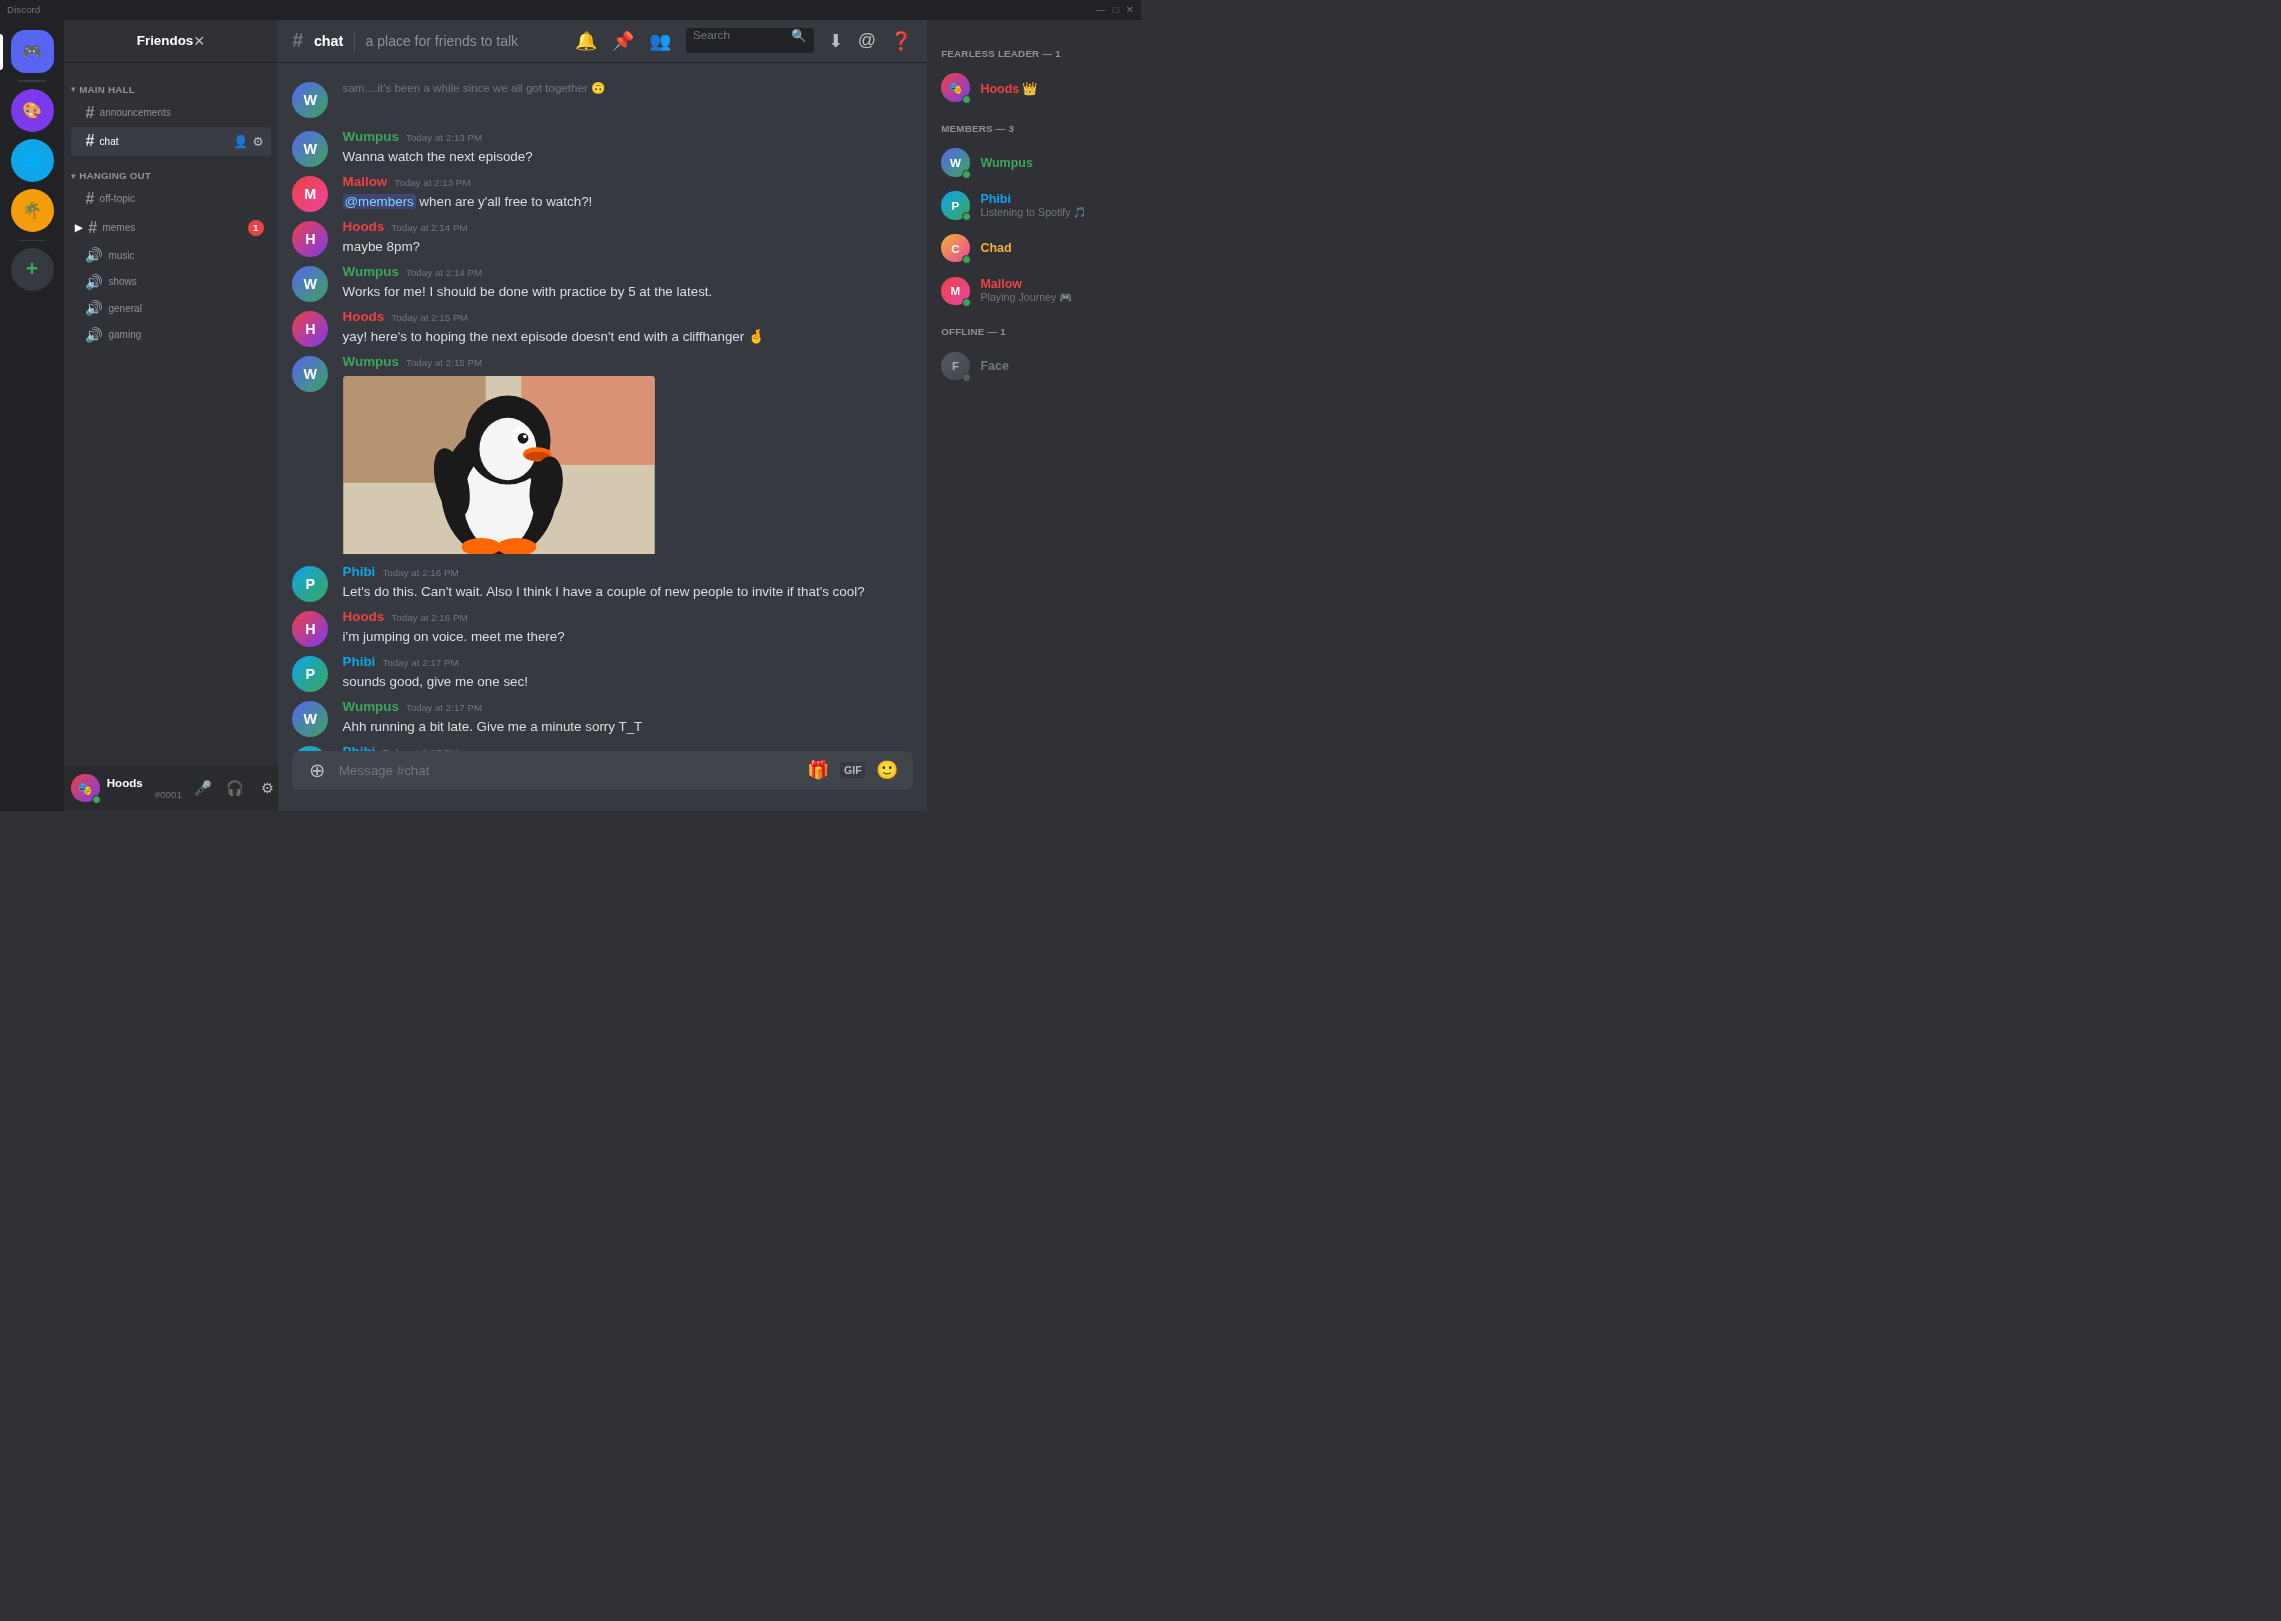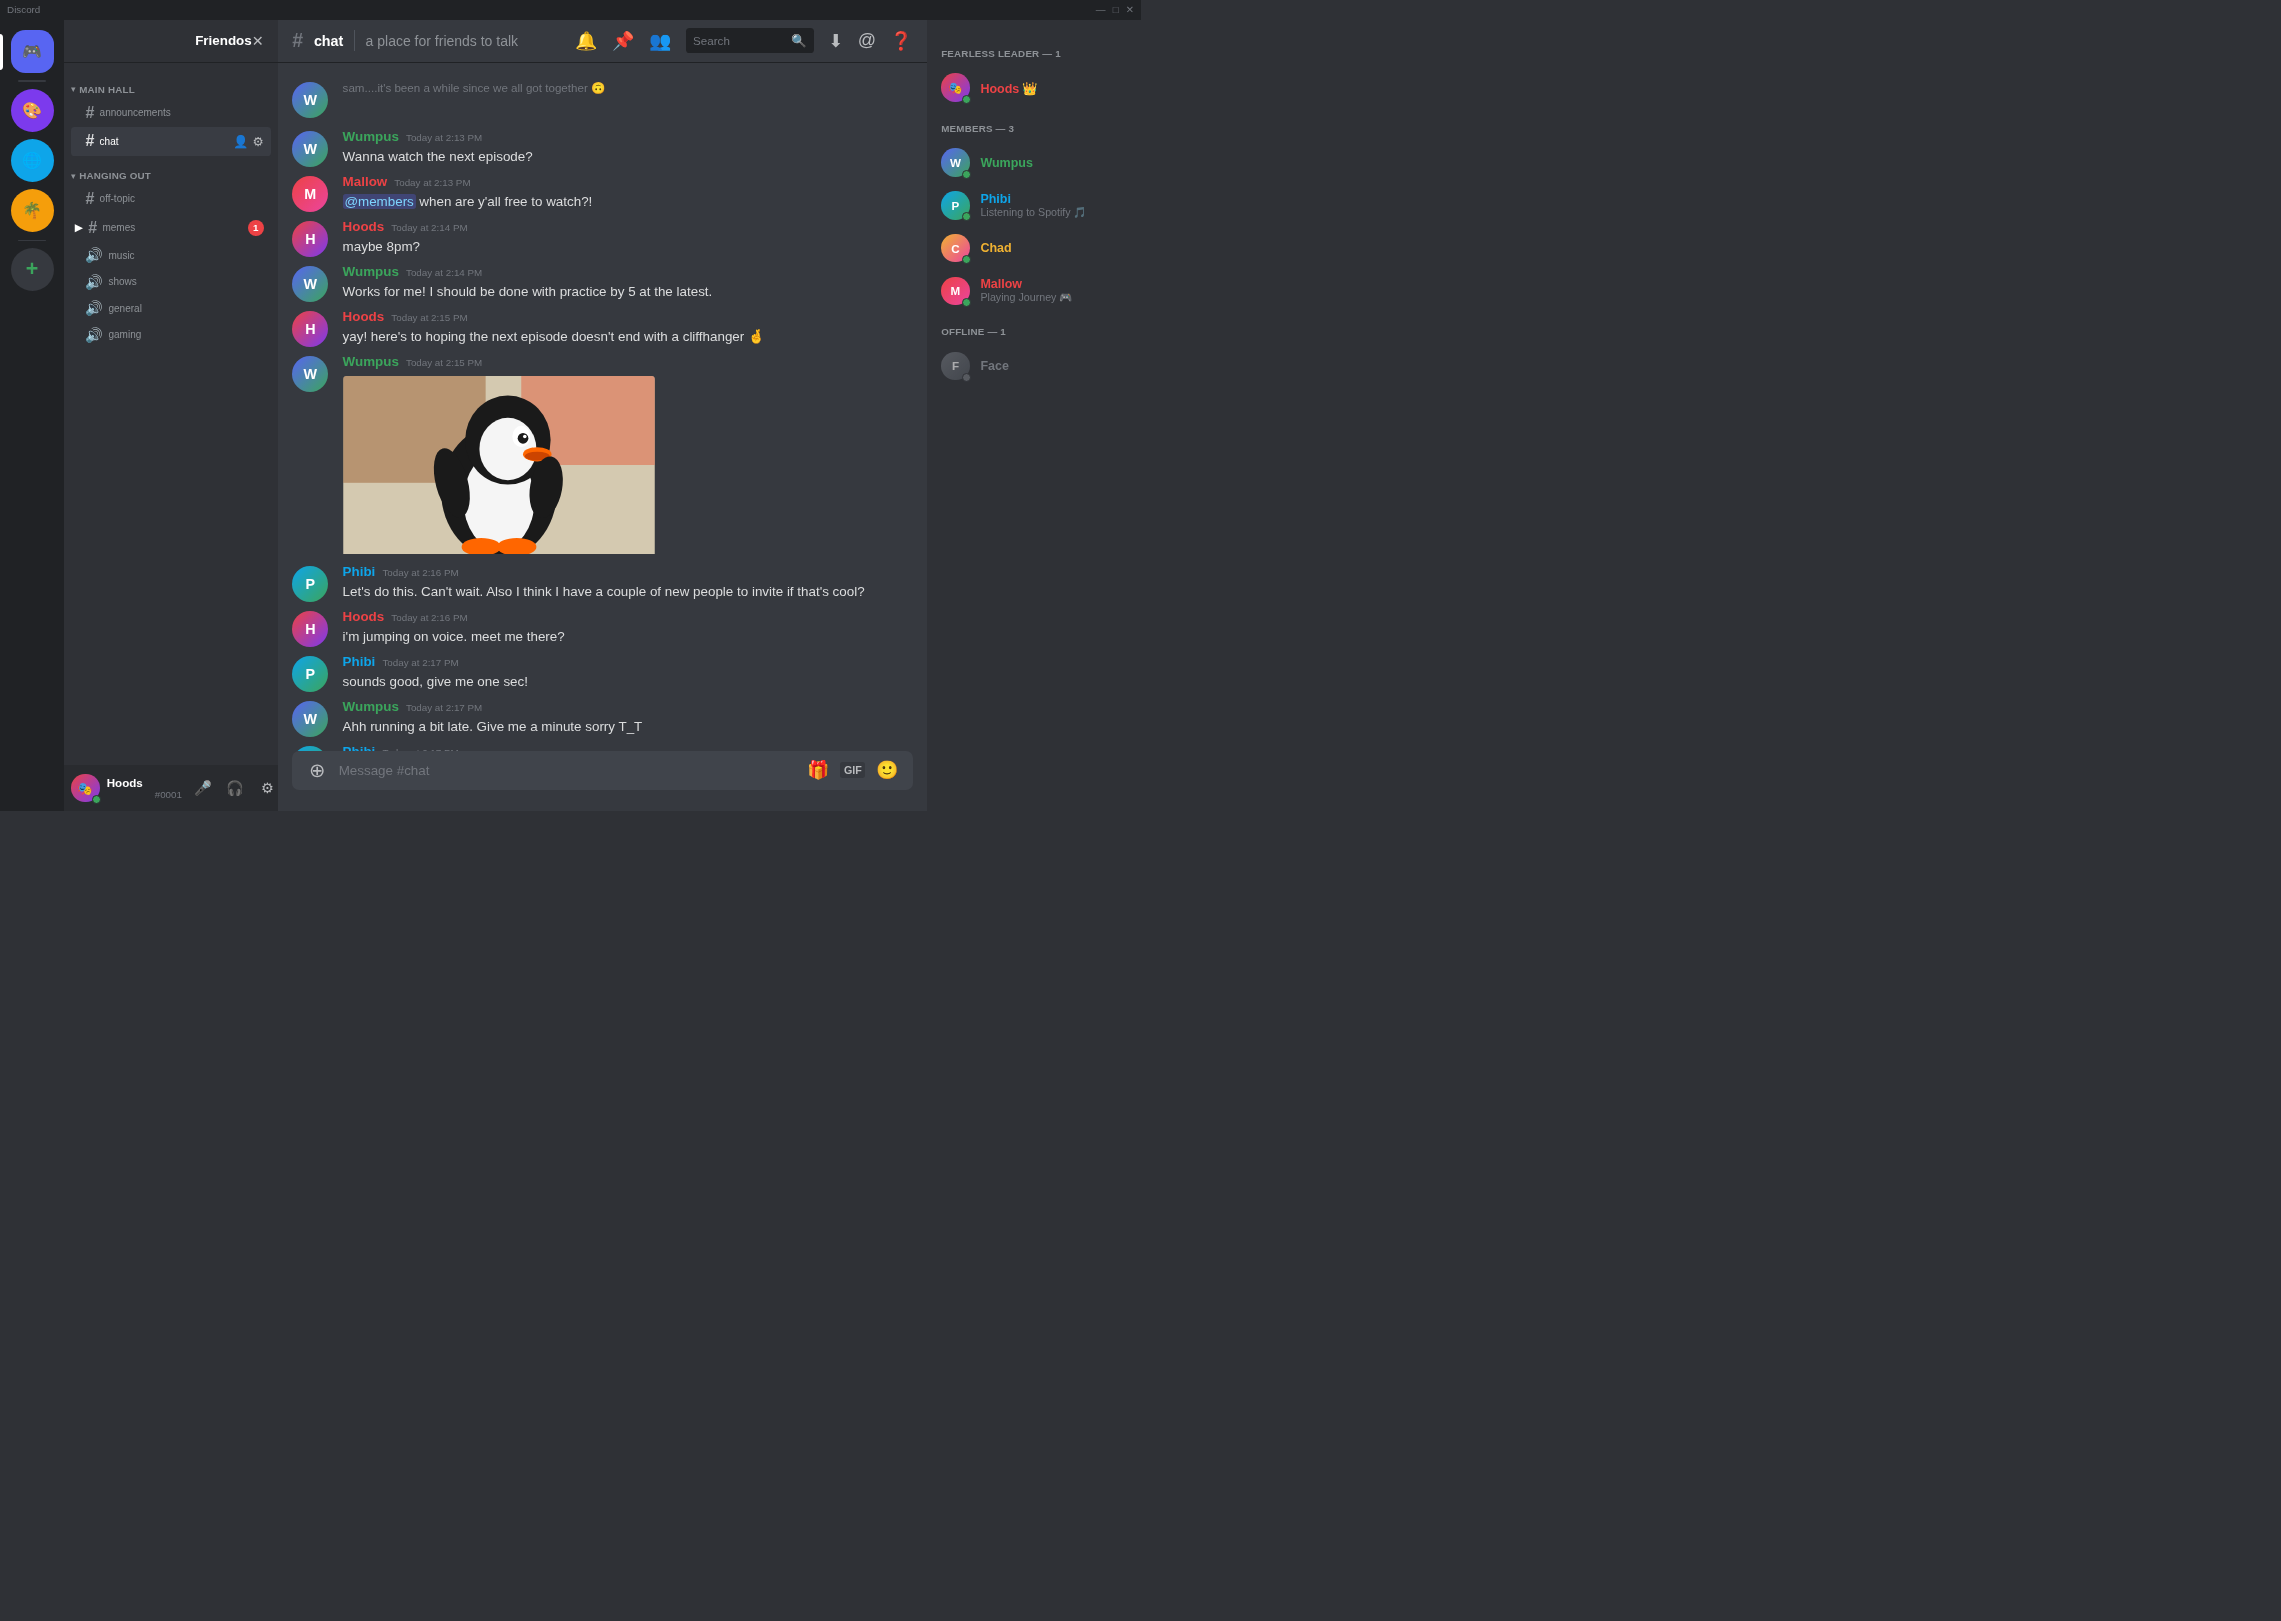--- a/index.html
+++ b/index.html
@@ -110,21 +110,21 @@
       background: #2f3136;
       display: flex;
       flex-direction: column;
       flex-shrink: 0;
     }
     .server-header {
       height: 43px;
       display: flex;
       align-items: center;
       padding: 0 14.3px;
-      justify-content: flex-end;
+      justify-content: center;
       border-bottom: 0.9px solid #202225;
       cursor: pointer;
       flex-shrink: 0;
     }
     .server-header-name {
       font-weight: 600;
       font-size: 13.4px;
       color: #fff;
     }
     .server-header-icon {
@@ -315,21 +315,20 @@
     }
     .header-icon {
       color: #b9bbbe;
       cursor: pointer;
       font-size: 18px;
     }
     .search-bar {
       background: #202225;
       border-radius: 3.6px;
       display: flex;
-      align-items: center;
       padding: 0 7.1px;
       gap: 20px;
       width: 128px;
       height: 25px;
       cursor: text;
     }
     .search-placeholder {
       font-size: 11.6px;
       color: #72767d;
       flex: 1;

